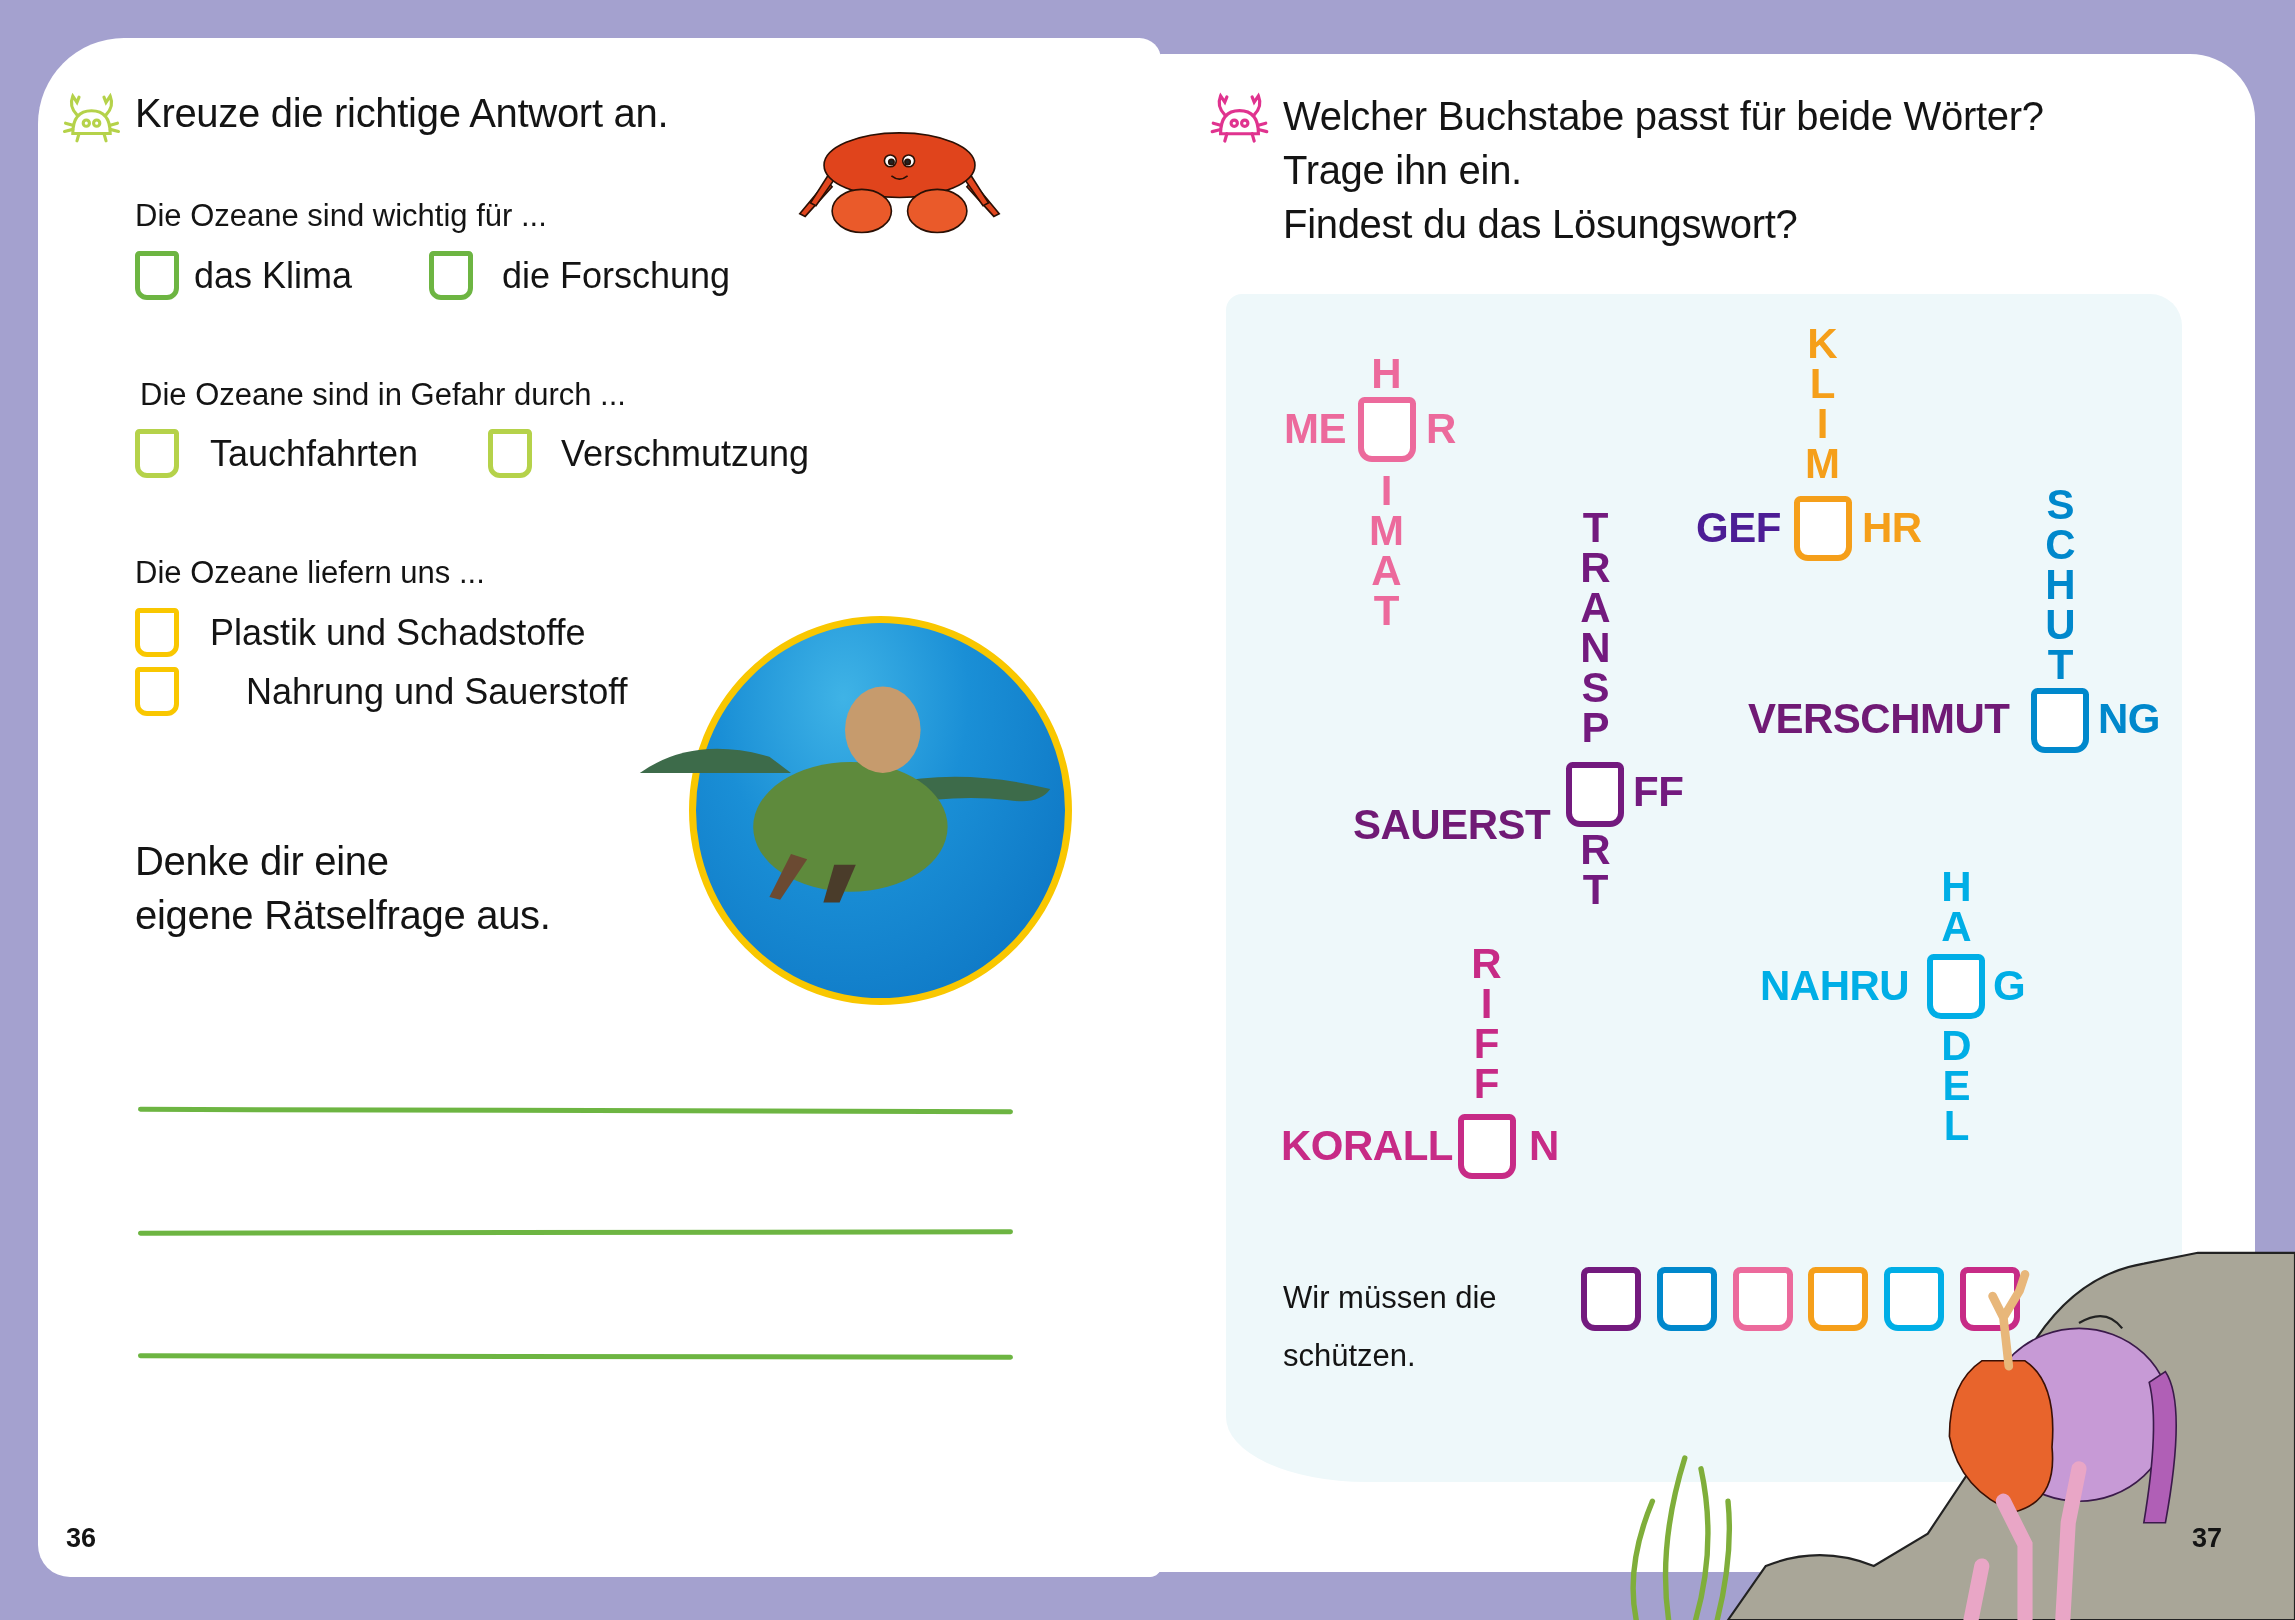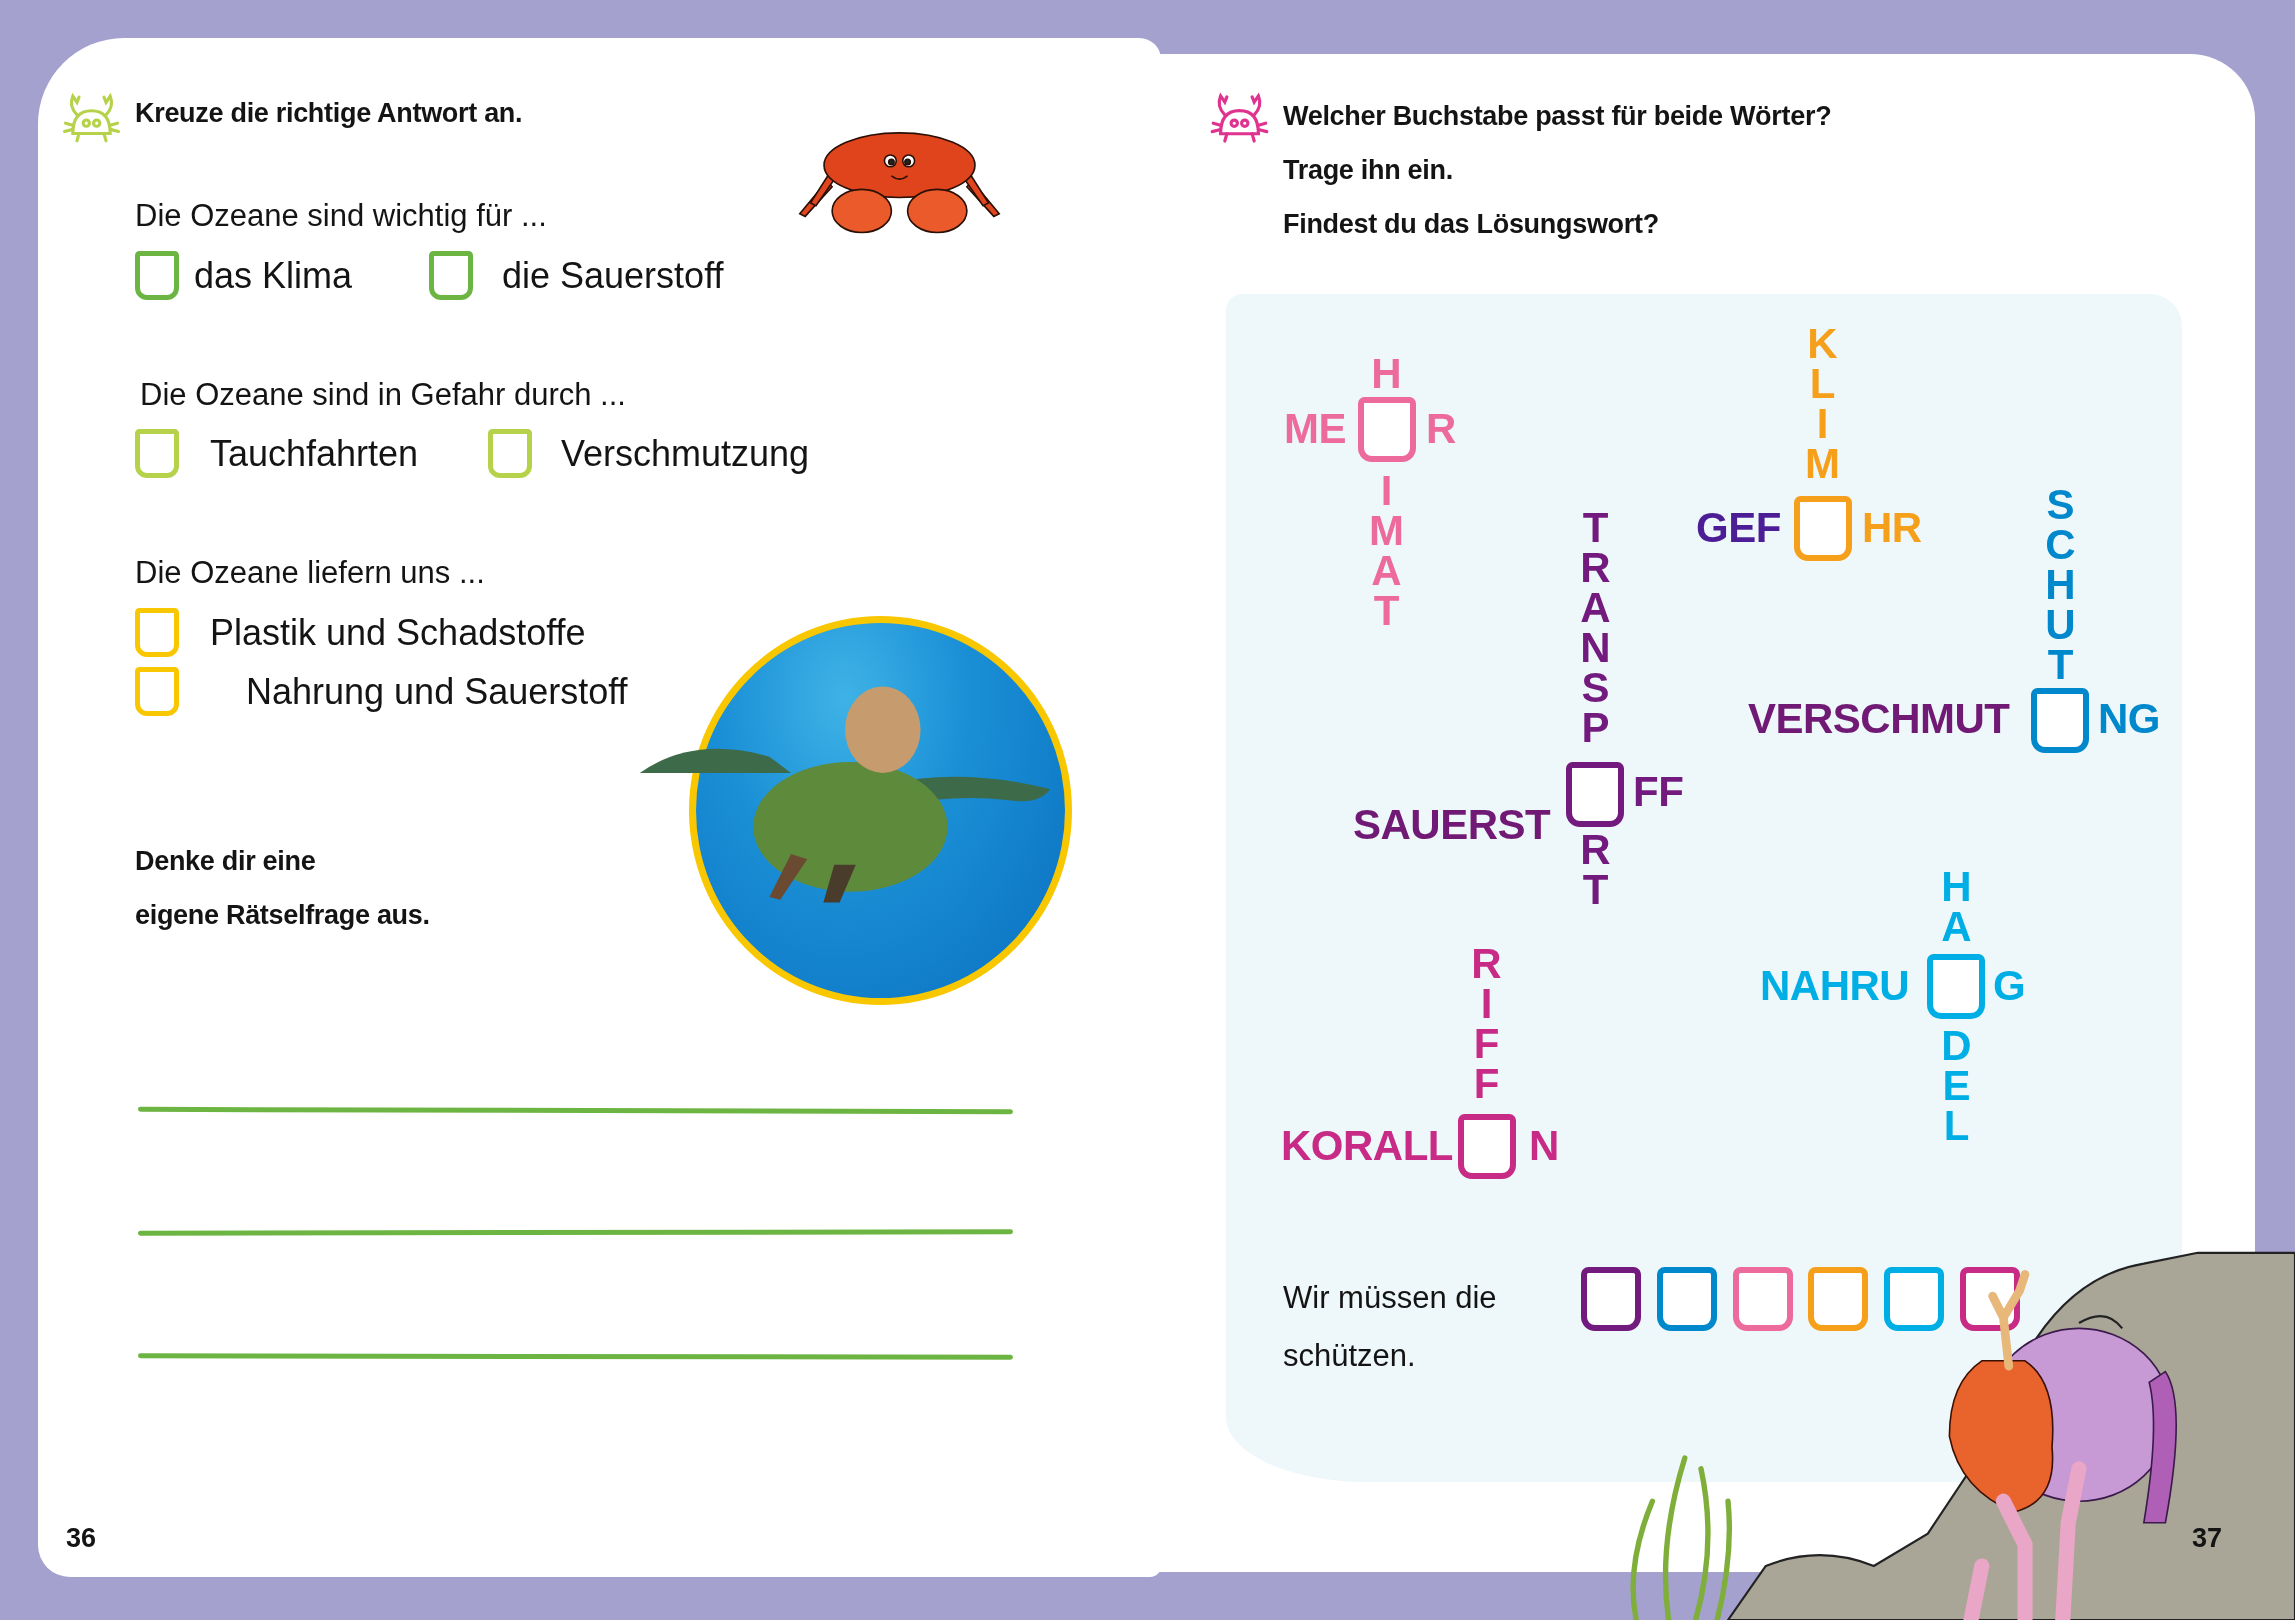--- a/index.html
+++ b/index.html
@@ -1,20 +1,20 @@
 <!DOCTYPE html>
 <html style="font-size:8.6px"><head>
 <meta charset="utf-8">
 <style>
   html, body { margin:0; padding:0; }
   body { width:2295px; height:1620px; position:relative; overflow:hidden; background:#a4a1cf; font-family:"Liberation Sans", sans-serif; color:#141414; }
   .abs { position:absolute; }
   .page-left { position:absolute; left:38px; top:38px; width:1123px; height:1539px; background:#fff; border-radius:86px 21.6px 10.8px 32px; }
   .page-right { position:absolute; left:1140px; top:54px; width:1115px; height:1518px; background:#fff; border-radius:21.6px 65px 21.6px 10.8px; }
-  .heading { position:absolute; font-weight:bold; font-size:27px; line-height:54px; letter-spacing:-0.3px; }
+  .heading { position:absolute; font-weight:normal; font-size:40px; line-height:54px; letter-spacing:-0.3px; }
   .body-text { position:absolute; font-size:31px; line-height:43px; }
   .cb { position:absolute; width:44px; height:49px; border:5.4px solid; border-radius:4.3px 4.3px 12px 12px; box-sizing:border-box; background:#fff; }
   .opt-label { position:absolute; font-size:36px; line-height:49px; }
   .write-line { position:absolute; left:138px; width:875px; height:4.9px; background:#6db542; border-radius:2.7px; }
   .page-num { position:absolute; font-size:27px; font-weight:bold; }
   .puzzle-bg { position:absolute; left:1226px; top:294px; width:956px; height:1188px; background:#eef8fa; border-radius:16px 32px 65px 140px / 16px 32px 65px 65px; }
   .pw { position:absolute; font-weight:bold; font-size:42px; line-height:42px; letter-spacing:-0.5px; white-space:nowrap; }
   .pv { position:absolute; font-weight:bold; font-size:42px; line-height:40px; width:43px; text-align:center; white-space:pre; }
   .pbox { position:absolute; width:58px; height:65px; border:6px solid; border-radius:6.5px 6.5px 14px 14px; box-sizing:border-box; background:#fff; }
   .sol-box { position:absolute; top:1267px; width:60px; height:64px; border:6px solid; border-radius:7.6px 7.6px 14px 14px; box-sizing:border-box; background:#fff; }
@@ -50,21 +50,21 @@
     <circle cx="190" cy="74" r="5" fill="#222"></circle>
       <circle cx="220" cy="74" r="5" fill="#222"></circle>
     <path d="M190 100 Q205 112 220 100" fill="none"></path>
   </g>
 </svg>
 
 <div class="body-text" style="left:135px;top:194px;">Die Ozeane sind wichtig für ...</div>
 <div class="cb" style="left:135px;top:251px;border-color:#6db542;"></div>
 <div class="opt-label" style="left:194px;top:251px;">das Klima</div>
 <div class="cb" style="left:429px;top:251px;border-color:#6db542;"></div>
-<div class="opt-label" style="left:502px;top:251px;">die Sauerstoff</div>
+<div class="opt-label" style="left:502px;top:251px;">die Forschung</div>
 
 <div class="body-text" style="left:140px;top:373px;">Die Ozeane sind in Gefahr durch ...</div>
 <div class="cb" style="left:135px;top:429px;border-color:#b5d24a;"></div>
 <div class="opt-label" style="left:210px;top:429px;">Tauchfahrten</div>
 <div class="cb" style="left:488px;top:429px;border-color:#b5d24a;"></div>
 <div class="opt-label" style="left:561px;top:429px;">Verschmutzung</div>
 
 <div class="body-text" style="left:135px;top:551px;">Die Ozeane liefern uns ...</div>
 <div class="cb" style="left:135px;top:608px;border-color:#f9c700;"></div>
 <div class="opt-label" style="left:210px;top:608px;">Plastik und Schadstoffe</div>

